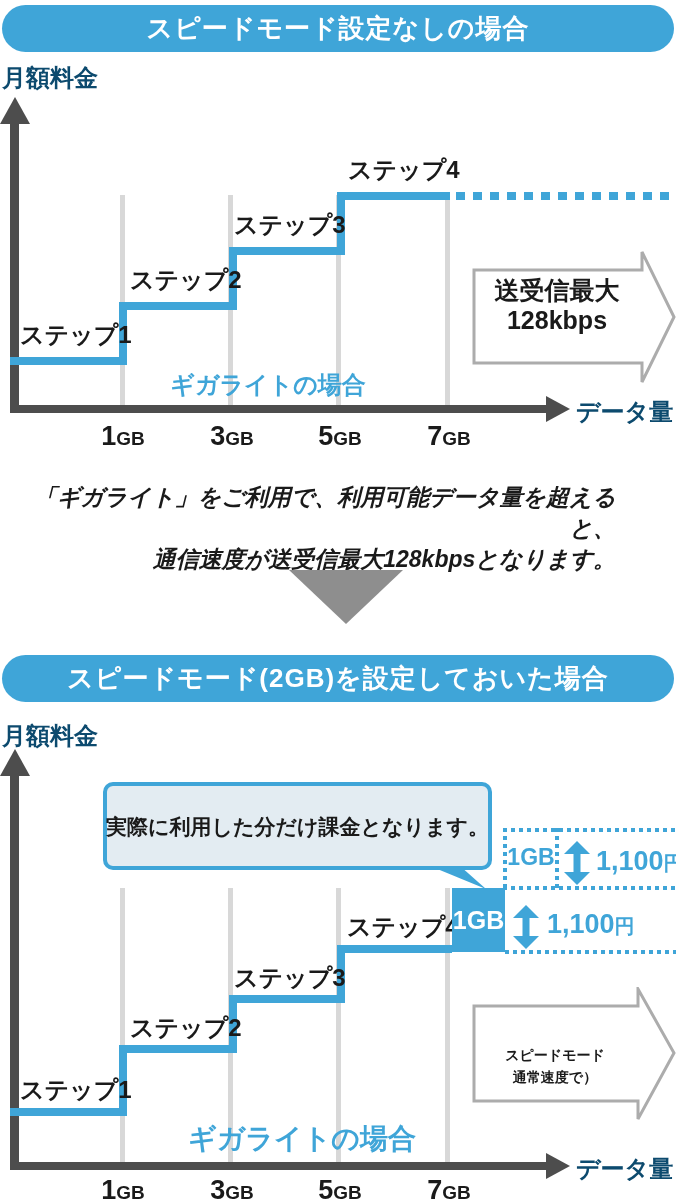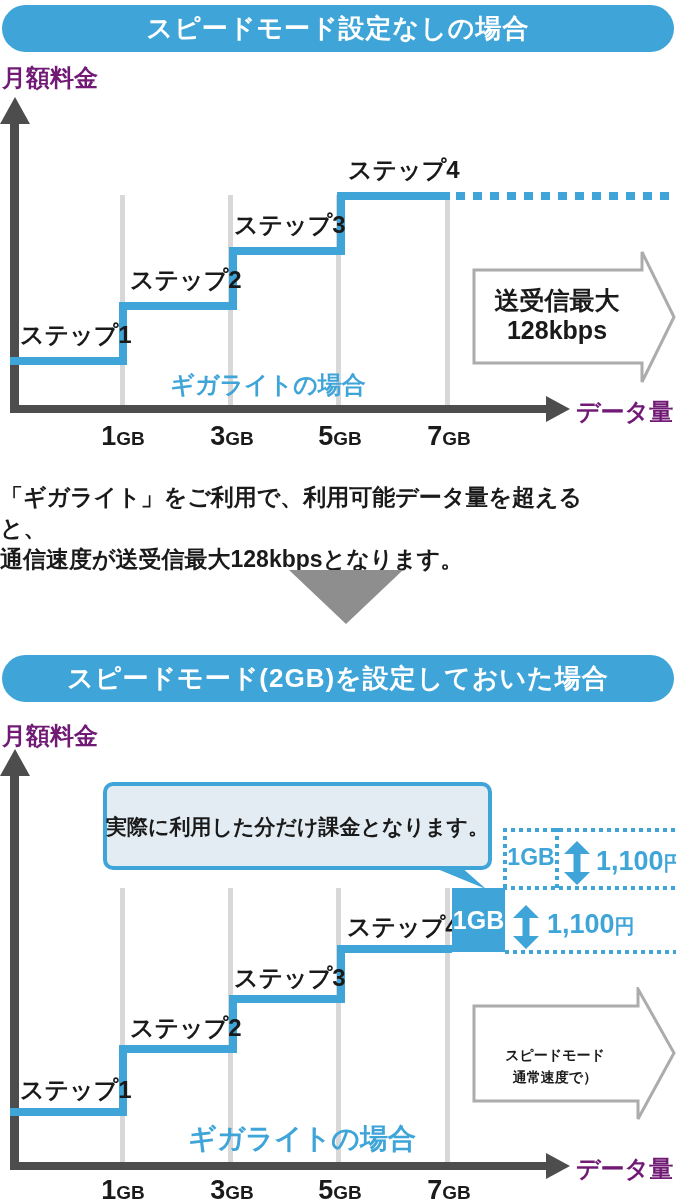--- a/index.html
+++ b/index.html
@@ -6,38 +6,38 @@
   #stage{
     position:relative;width:676px;height:1201px;background:#fff;overflow:hidden;
     font-family:"Liberation Sans","DejaVu Sans",sans-serif;color:#1a1a1a;
   }
   .abs{position:absolute;}
   .banner{
     left:2px;width:672px;height:47px;border-radius:26px;background:#3fa5d8;
     display:flex;align-items:center;justify-content:center;
     color:#fff;font-size:26px;font-weight:bold;letter-spacing:1px;text-align:center;
   }
-  .axis-label{font-size:24px;font-weight:bold;color:#701a75;}
+  .axis-label{font-size:24px;font-weight:bold;color:#0c4a6e;}
   .yaxis{width:9px;background:#4d4d4d;}
   .yarrow{width:0;height:0;border-left:15px solid transparent;border-right:15px solid transparent;border-bottom:27px solid #4d4d4d;}
   .xaxis{height:8px;background:#4d4d4d;}
   .xarrow{width:0;height:0;border-top:13px solid transparent;border-bottom:13px solid transparent;border-left:24px solid #4d4d4d;}
   .grid{width:5px;background:#d8d8d8;}
   .step{background:#3fa5d8;}
   .step-h{height:8px;}
   .step-v{width:8px;}
   .step-label{font-size:24px;font-weight:bold;white-space:nowrap;}
   .dash-line{height:8px;background:repeating-linear-gradient(90deg,#3fa5d8 0 9px,transparent 9px 17px);}
   .dot-h{height:4px;background:repeating-linear-gradient(90deg,#3fa5d8 0 4px,transparent 4px 8px);}
   .dot-v{width:4px;background:repeating-linear-gradient(180deg,#3fa5d8 0 4px,transparent 4px 8px);}
   .tick{transform:translateX(-50%);font-weight:bold;color:#1a1a1a;white-space:nowrap;}
   .tick .num{font-size:27px;}
   .tick .unit{font-size:19px;}
   .plan-label{color:#3fa5d8;font-weight:bold;transform:translateX(-50%);white-space:nowrap;}
-  .center-text{width:616px;text-align:left;font-weight:600;font-size:23px;line-height:31px;color:#1a1a1a;}
+  .center-text{width:616px;text-align:right;font-weight:600;font-size:23px;line-height:31px;color:#1a1a1a;font-style:italic;}
   .down-tri{width:0;height:0;border-left:57px solid transparent;border-right:57px solid transparent;border-top:54px solid #8e8e8e;}
   .big-arrow-text{text-align:center;font-weight:600;color:#1a1a1a;}
   .callout{
     left:103px;top:782px;width:389px;height:88px;box-sizing:border-box;
     background:#e3ecf2;border:4px solid #3fa5d8;border-radius:10px;
     display:flex;flex-direction:column;align-items:center;justify-content:center;
   }
   .callout .t{color:#3fa5d8;font-size:21px;font-weight:bold;line-height:26px;}
   .callout .b{color:#1a1a1a;font-size:21px;font-weight:600;line-height:27px;white-space:nowrap;}
   .gb-solid{
@@ -89,21 +89,21 @@
   <div class="abs tick" style="left:123px;top:421px;"><span class="num">1</span><span class="unit">GB</span></div>
   <div class="abs tick" style="left:232px;top:421px;"><span class="num">3</span><span class="unit">GB</span></div>
   <div class="abs tick" style="left:340px;top:421px;"><span class="num">5</span><span class="unit">GB</span></div>
   <div class="abs tick" style="left:449px;top:421px;"><span class="num">7</span><span class="unit">GB</span></div>
 
   <div class="abs plan-label" style="left:268px;top:369px;font-size:24px;">ギガライトの場合</div>
 
   <svg class="abs" style="left:472px;top:250px;" width="204" height="134" viewBox="0 0 204 134">
     <polygon points="2,20 170,20 170,2 202,67 170,132 170,113 2,113" fill="#ffffff" stroke="#acacac" stroke-width="3"></polygon>
   </svg>
-  <div class="abs big-arrow-text" style="left:472px;top:285px;width:170px;font-size:25px;line-height:30px;">
+  <div class="abs big-arrow-text" style="left:472px;top:275px;width:170px;font-size:25px;line-height:30px;">
     <div>送受信最大</div>
     <div>128kbps</div>
   </div>
 
   <div class="abs center-text" style="left:0px;top:482px;">
     <div>「ギガライト」をご利用で、利用可能データ量を超えると、</div>
     <div>通信速度が送受信最大128kbpsとなります。</div>
   </div>
   <div class="abs down-tri" style="left:289px;top:570px;"></div>
 

